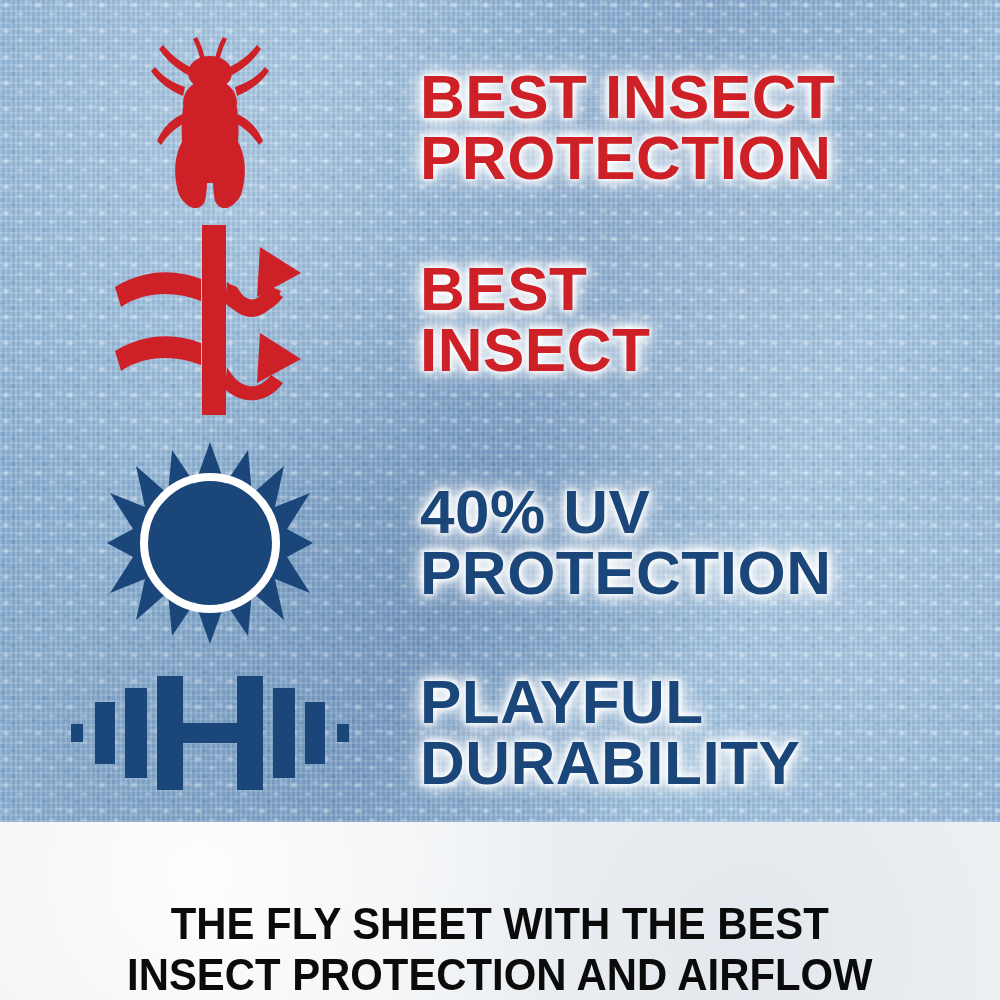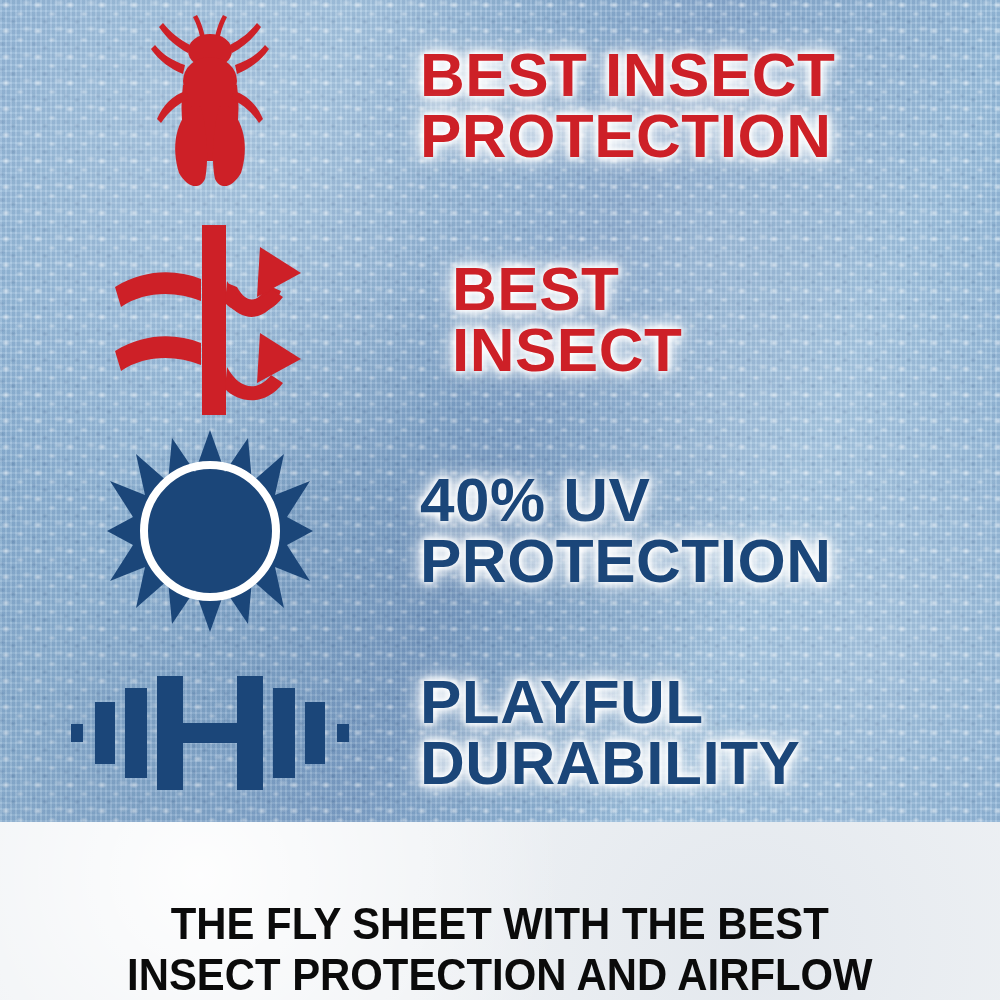--- a/index.html
+++ b/index.html
@@ -97,23 +97,23 @@
       0 0 20px rgba(255,255,255,0.85), 0 0 28px rgba(255,255,255,0.6);
   }
   .t-navy {
     color: #1b4679;
     text-shadow:
       0 0 7px #ffffff, 0 0 7px #ffffff, 0 0 14px #ffffff,
       0 0 20px rgba(255,255,255,0.85), 0 0 28px rgba(255,255,255,0.6);
   }
 
   
-  #row-insect  { top: 8px;  height: 196px; align-items: center; }
-  #row-airflow { top: 222px; height: 196px; gap: 32px; }
-  #row-uv      { top: 428px; height: 206px; }
+  #row-insect  { top: 30px;  height: 196px; align-items: center; }
+  #row-airflow { top: 222px; height: 196px; }
+  #row-uv      { top: 440px; height: 206px; }
   #row-durab   { top: 648px; height: 170px; align-items: center; }
 
   
   .caption-band {
     position: absolute;
     left: 0;
     top: 822px;
     width: 1000px;
     height: 178px;
     background: #eef1f4;

